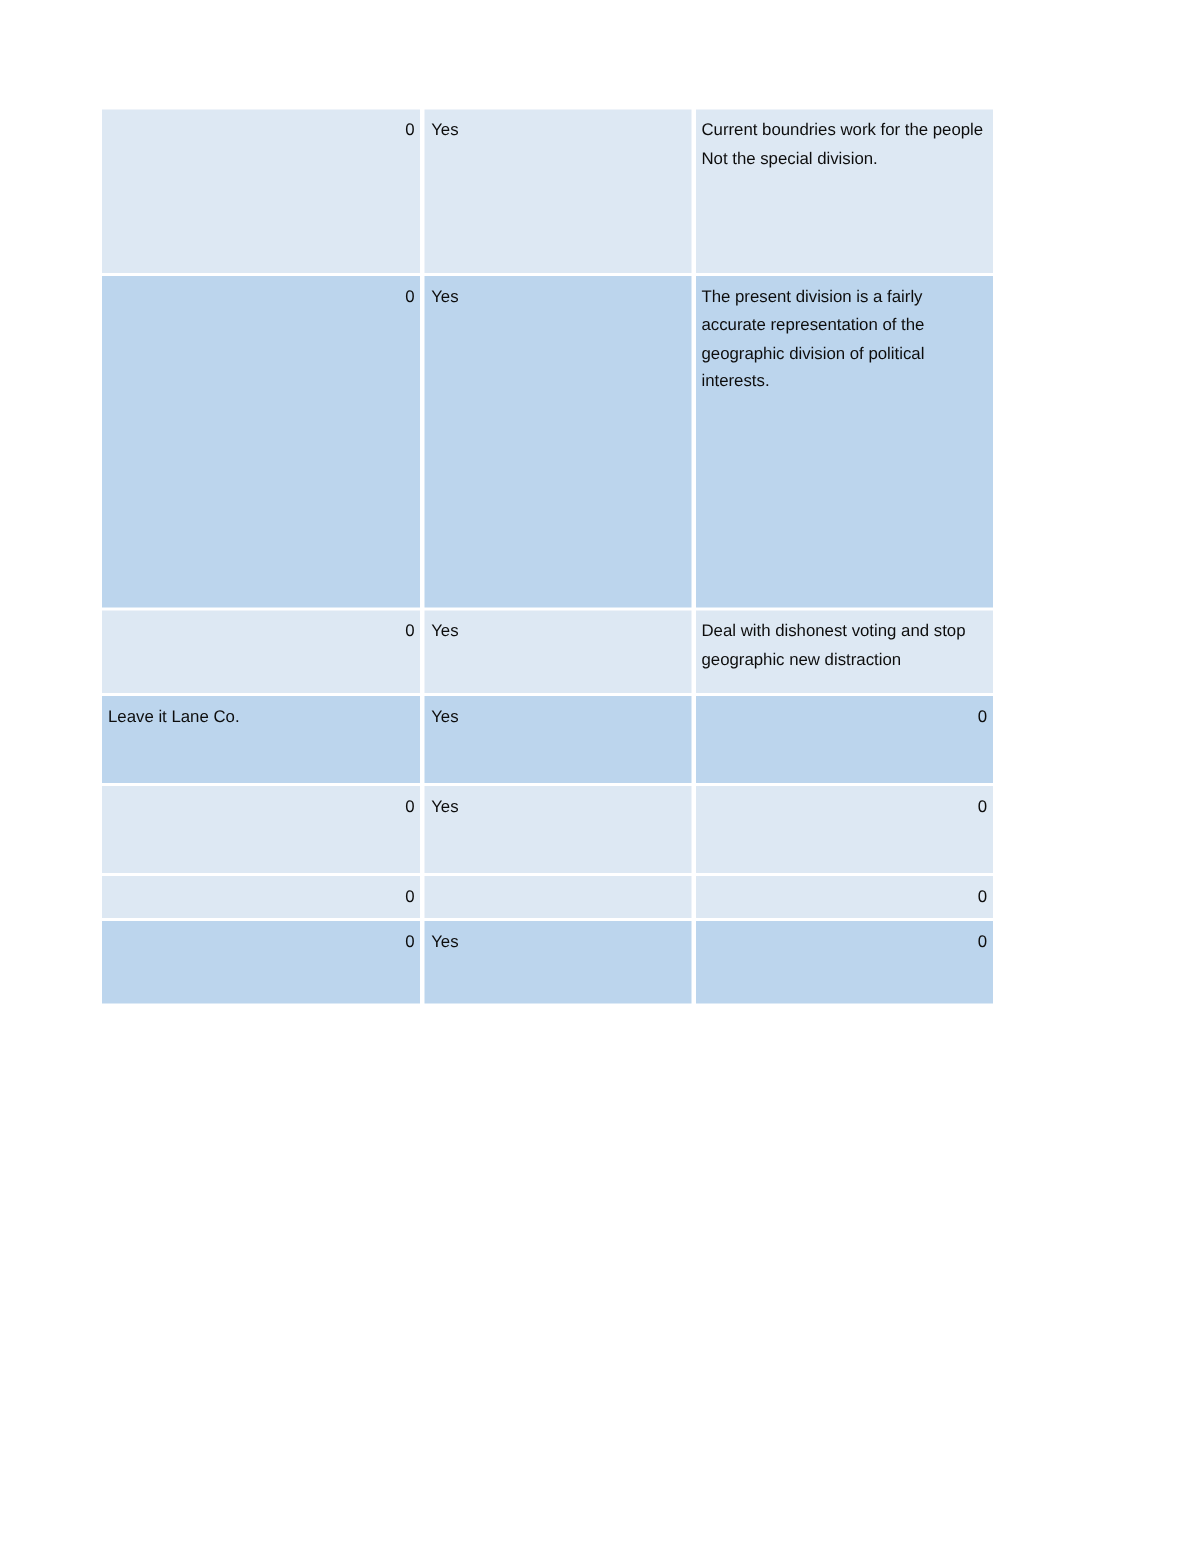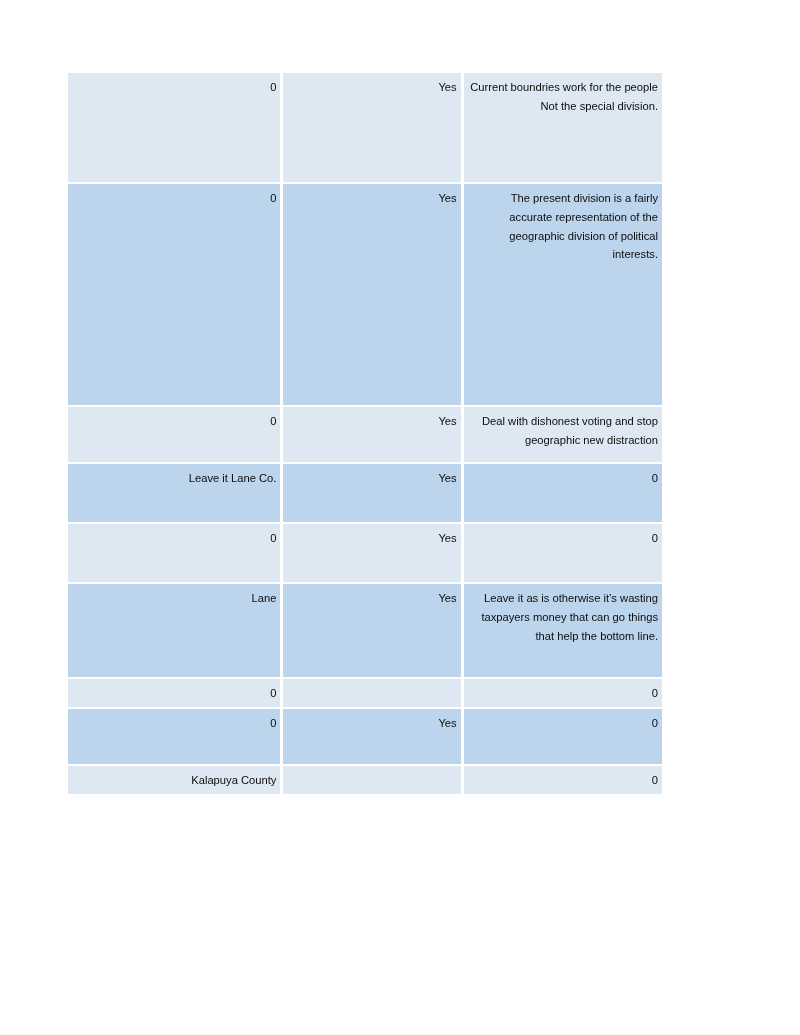--- a/index.html
+++ b/index.html
@@ -46,21 +46,21 @@
     color: #0d0d0d;
     vertical-align: top;
     word-wrap: break-word;
     overflow-wrap: break-word;
   }
   #response-table col.c-county { width: 211px; }
   #response-table col.c-support { width: 176px; }
   #response-table col.c-comment { width: 197px; }
 
   td.num { text-align: right; }
-  td.txt { text-align: right; }
+  td.txt { text-align: left; }
 
   
   tr.h1 > td { height: 100px; }
   tr.h2 > td { height: 212px; }
   tr.h3 > td { height: 46px; }
   tr.h4 > td { height: 49px; margin-top: 40px; }
   tr.h5 > td { height: 49px; }
   tr.h6 > td { height: 84px; }
   tr.h7 > td { height: 12px; }
   tr.h8 > td { height: 46px; }
@@ -95,35 +95,25 @@
       <tr class="band-dark h4">
         <td class="txt">Leave it Lane Co.</td>
         <td class="txt">Yes</td>
         <td class="num">0</td>
       </tr>
       <tr class="band-light h5">
         <td class="num">0</td>
         <td class="txt">Yes</td>
         <td class="num">0</td>
       </tr>
-      <tr class="band-dark h6">
-        <td class="txt">Lane</td>
-        <td class="txt">Yes</td>
-        <td class="txt">Leave it as is otherwise it’s wasting taxpayers money that can go things that help the bottom line.</td>
-      </tr>
       <tr class="band-light h7">
         <td class="num">0</td>
         <td class="txt"></td>
         <td class="num">0</td>
       </tr>
       <tr class="band-dark h8">
         <td class="num">0</td>
         <td class="txt">Yes</td>
         <td class="num">0</td>
       </tr>
-      <tr class="band-light h9">
-        <td class="txt">Kalapuya County</td>
-        <td class="txt"></td>
-        <td class="num">0</td>
-      </tr>
     </tbody>
   </table>
 </div>
 
 </body></html>

